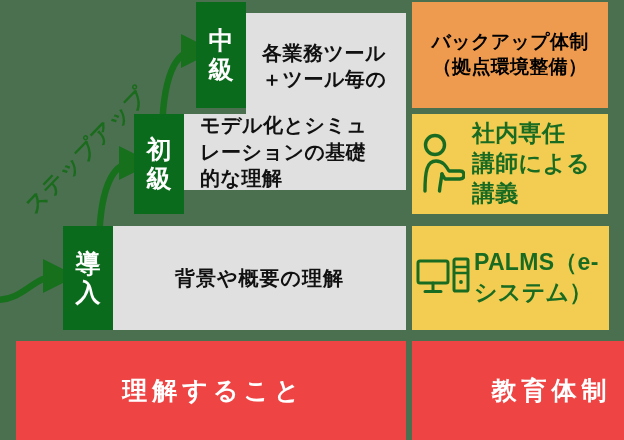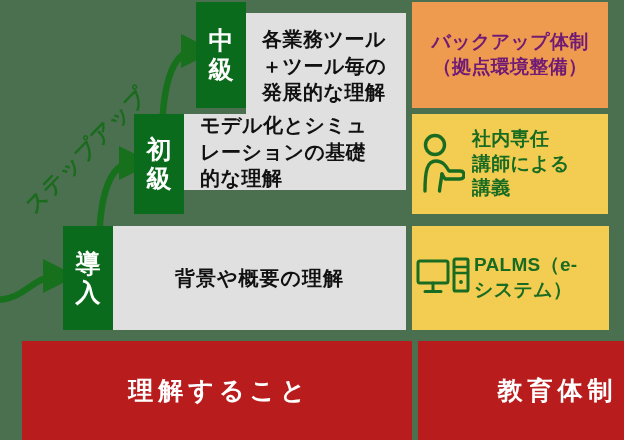--- a/index.html
+++ b/index.html
@@ -67,41 +67,40 @@
     align-items: center;
     box-sizing: border-box;
   }
   .edu-orange { background: #ee9b4f; }
   .edu-yellow { background: #f2cd52; }
   .edu-text {
     font-weight: 700;
     line-height: 1.3;
     letter-spacing: 0.3px;
   }
-  .edu-text.dark { color: #701a75; font-size: 19px; text-align: center; width: 100%; }
-  .edu-text.green { color: #1a6b22; font-size: 19px; }
+  .edu-text.dark { color: #000000; font-size: 19px; text-align: center; width: 100%; }
+  .edu-text.green { color: #1a6b22; font-size: 23px; }
   .edu-icon {
     flex: 0 0 auto;
     display: flex;
     align-items: center;
     justify-content: center;
   }
 
   
   .footer-bar {
-    background: #b91c1c;
+    background: #ef4444;
     color: #ffffff;
     display: flex;
     align-items: center;
     justify-content: center;
     font-weight: 700;
     font-size: 25px;
     letter-spacing: 5px;
     text-indent: 5px;
-    margin-left: 6px;
   }
 
   
   #stepup-label {
     color: #1a6b1c;
     font-weight: 700;
     font-size: 22px;
     letter-spacing: 1px;
     white-space: nowrap;
     transform-origin: left bottom;
@@ -136,21 +135,20 @@
   <div class="abs level-tab" style="left:196px; top:2px; width:50px; height:106px;">
     <span>
       <span>中</span>
       <span>級</span>
     </span>
   </div>
   <div class="abs gray-box left-pad" style="left:246px; top:13px; width:160px; height:106px;">
     <div>
       <div>各業務ツール</div>
       <div>＋ツール毎の</div>
-      <div>発展的な理解</div>
     </div>
   </div>
   <div class="abs edu-box edu-orange" style="left:412px; top:2px; width:196px; height:106px; justify-content:center;">
     <div class="edu-text dark">
       <div>バックアップ体制</div>
       <div>（拠点環境整備）</div>
     </div>
   </div>
 
   <div class="abs level-tab" style="left:134px; top:114px; width:50px; height:100px;">

